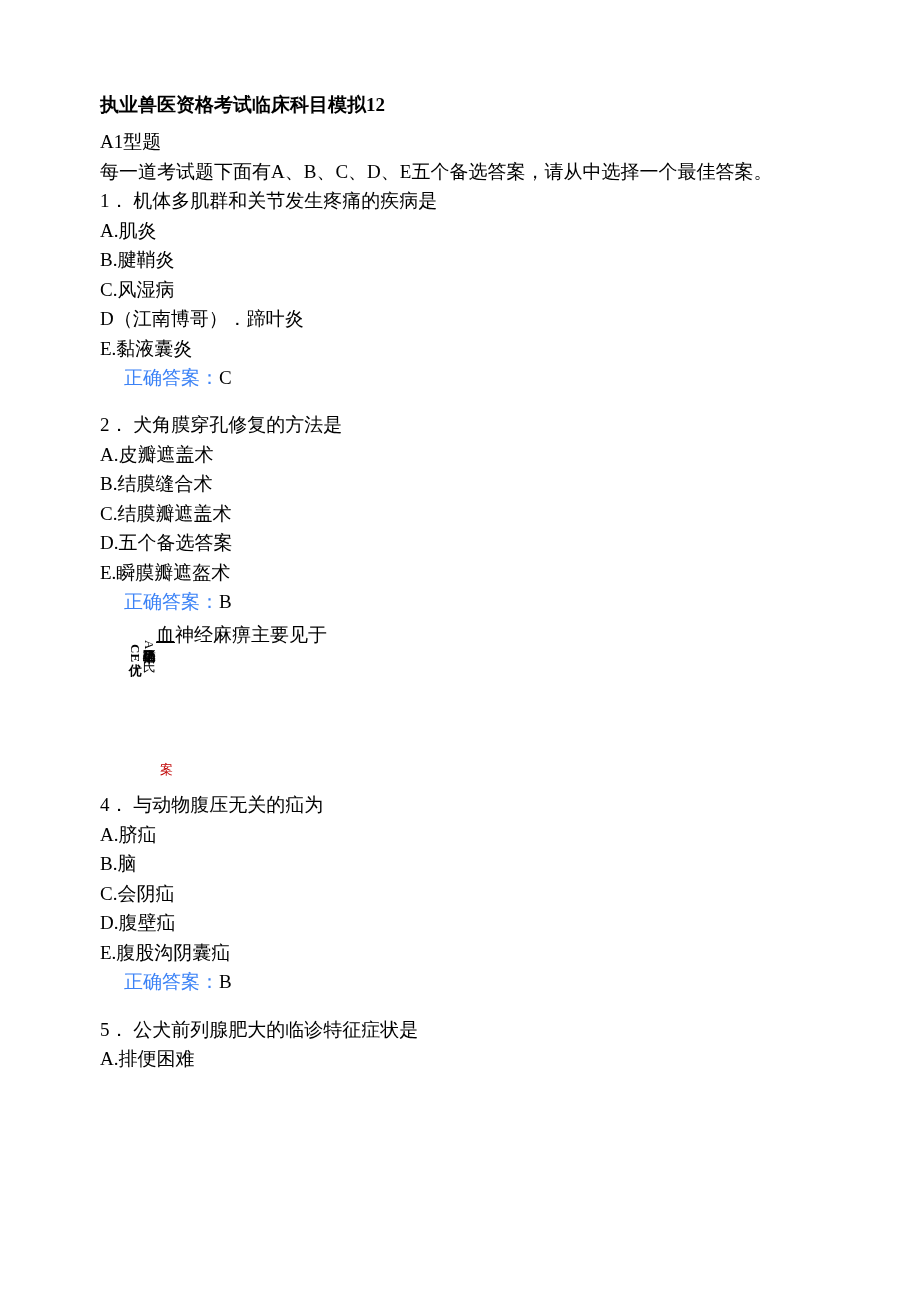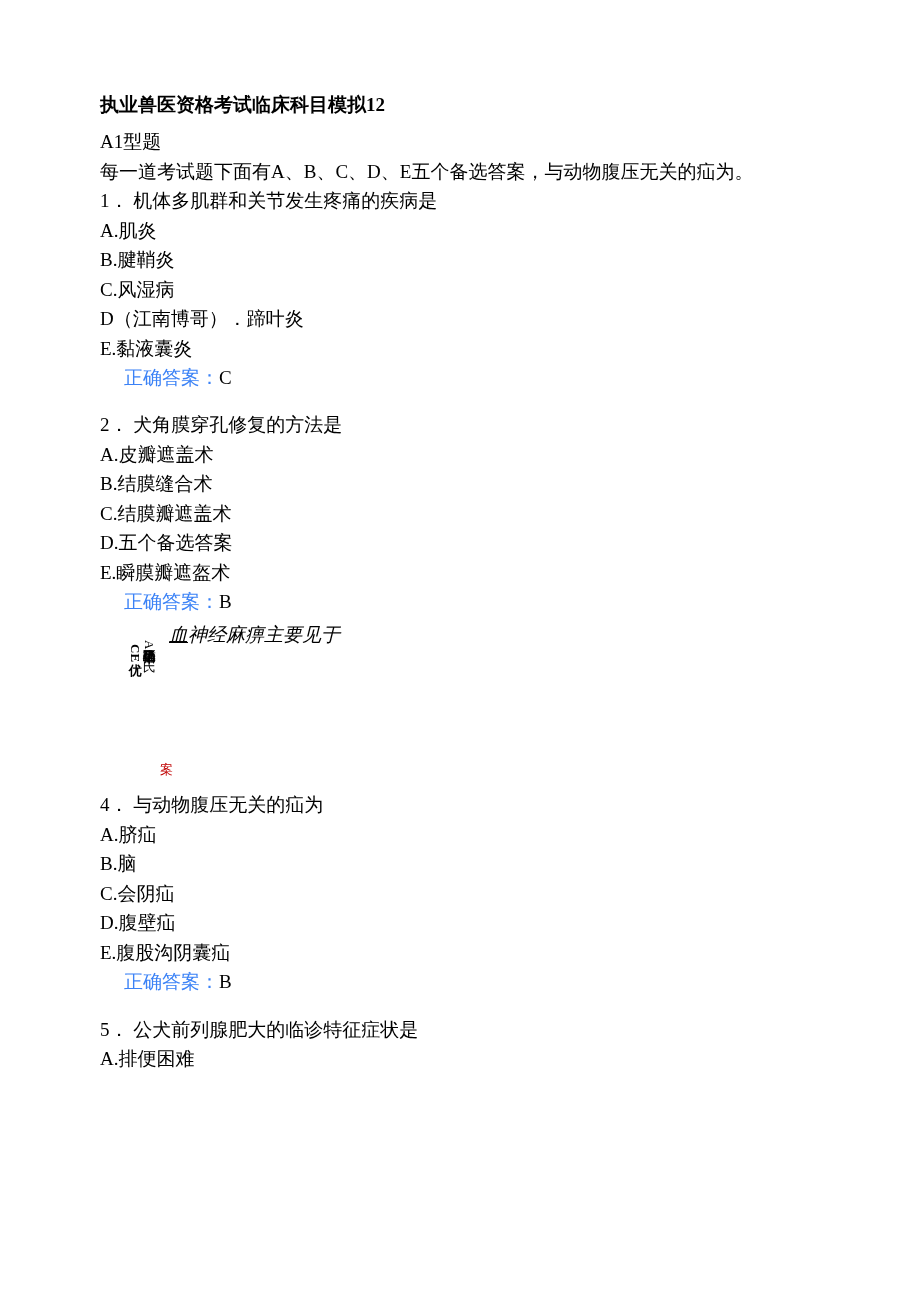--- a/index.html
+++ b/index.html
@@ -28,24 +28,23 @@
   .indent {
     padding-left: 24px;
   }
   .q3-container {
     position: relative;
     height: 170px;
     margin-top: 4px;
   }
   .q3-horizontal {
     position: absolute;
-    left: 69px;
+    left: 56px;
     top: 0;
     white-space: nowrap;
-    font-style: italic;
   }
   .q3-vertical {
     position: absolute;
     left: 42px;
     top: 20px;
     writing-mode: vertical-rl;
     font-size: 13px;
     line-height: 1.05;
     letter-spacing: 0;
   }
@@ -70,21 +69,21 @@
   }
 </style>
 </head>
 <body>
 
 <div class="title">执业兽医资格考试临床科目模拟12</div>
 
 <div>A1型题</div>
 
 <div>
-  <span>每一道考试题下面有</span><span class="bold">A、B、C、D、E</span><span>五个备选答案，与动物腹压无关的疝为。</span>
+  <span>每一道考试题下面有</span><span class="bold">A、B、C、D、E</span><span>五个备选答案，请从中选择一个最佳答案。</span>
 </div>
 
 <div>
   <span class="bold">1．</span>
   <span>机体多肌群和关节发生疼痛的疾病是</span>
 </div>
 <div><span class="bold">A.</span><span>肌炎</span></div>
 <div><span class="bold">B.</span><span>腱鞘炎</span></div>
 <div><span class="bold">C.</span><span>风湿病</span></div>
 <div><span class="bold">D</span><span>（江南博哥）．</span><span>蹄叶炎</span></div>

